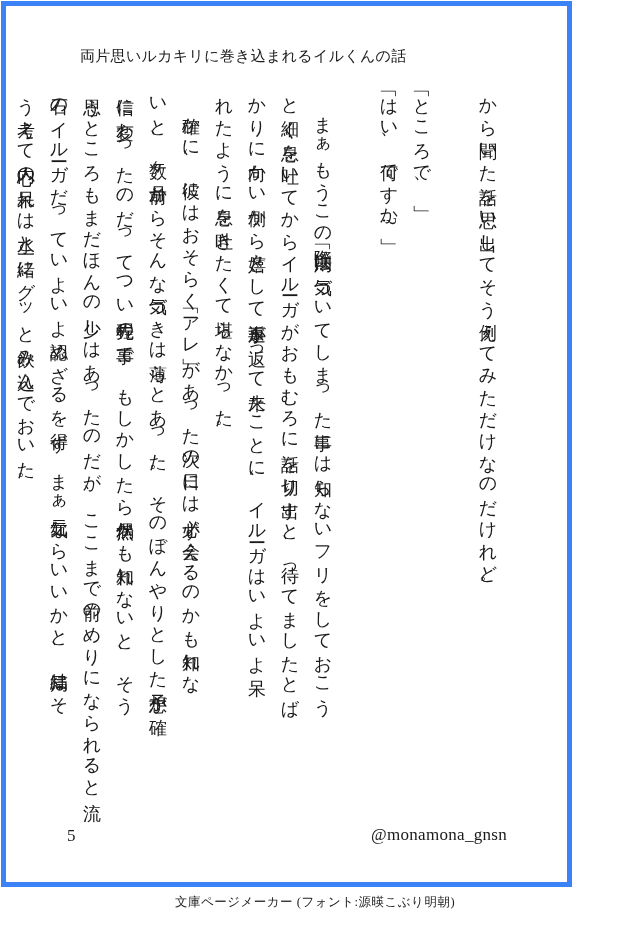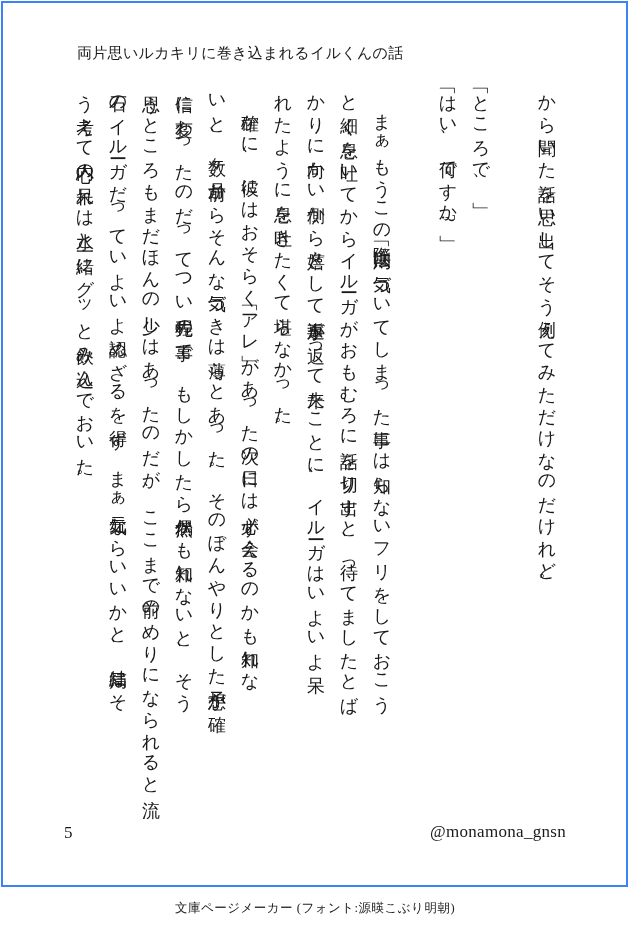--- a/index.html
+++ b/index.html
@@ -8,22 +8,22 @@
     background: #ffffff;
     color: #1a1a1a;
     font-family: "Liberation Serif", "DejaVu Serif", serif;
     position: relative;
     overflow: hidden;
   }
   
   .page {
     position: absolute;
     left: 1px; top: 1px;
-    width: 627px; height: 886px;
-    border: 2px solid #3b82f6;
+    width: 571px; height: 886px;
+    border: 5px solid #3b82f6;
     background: #ffffff;
   }
   .header-title {
     position: absolute;
     left: 74px; top: 41px;
     font-size: 15px;
     letter-spacing: 0.3px;
     white-space: nowrap;
   }
   
@@ -56,21 +56,20 @@
     margin-left: 46px;
   }
   .footer-credit {
     position: absolute;
     left: 0; top: 894px;
     width: 630px;
     text-align: center;
     font-size: 12.5px;
     color: #222222;
     letter-spacing: 0.5px;
-    margin-top: 6px;
   }
 </style>
 </head>
 <body>
 
 <div class="page">
   <div class="header-title">両片思いルカキリに巻き込まれるイルくんの話</div>
 
   <div class="vtext">
     <div class="vline">から聞いた話を思い出してそう例えてみただけなのだけれど。</div>

